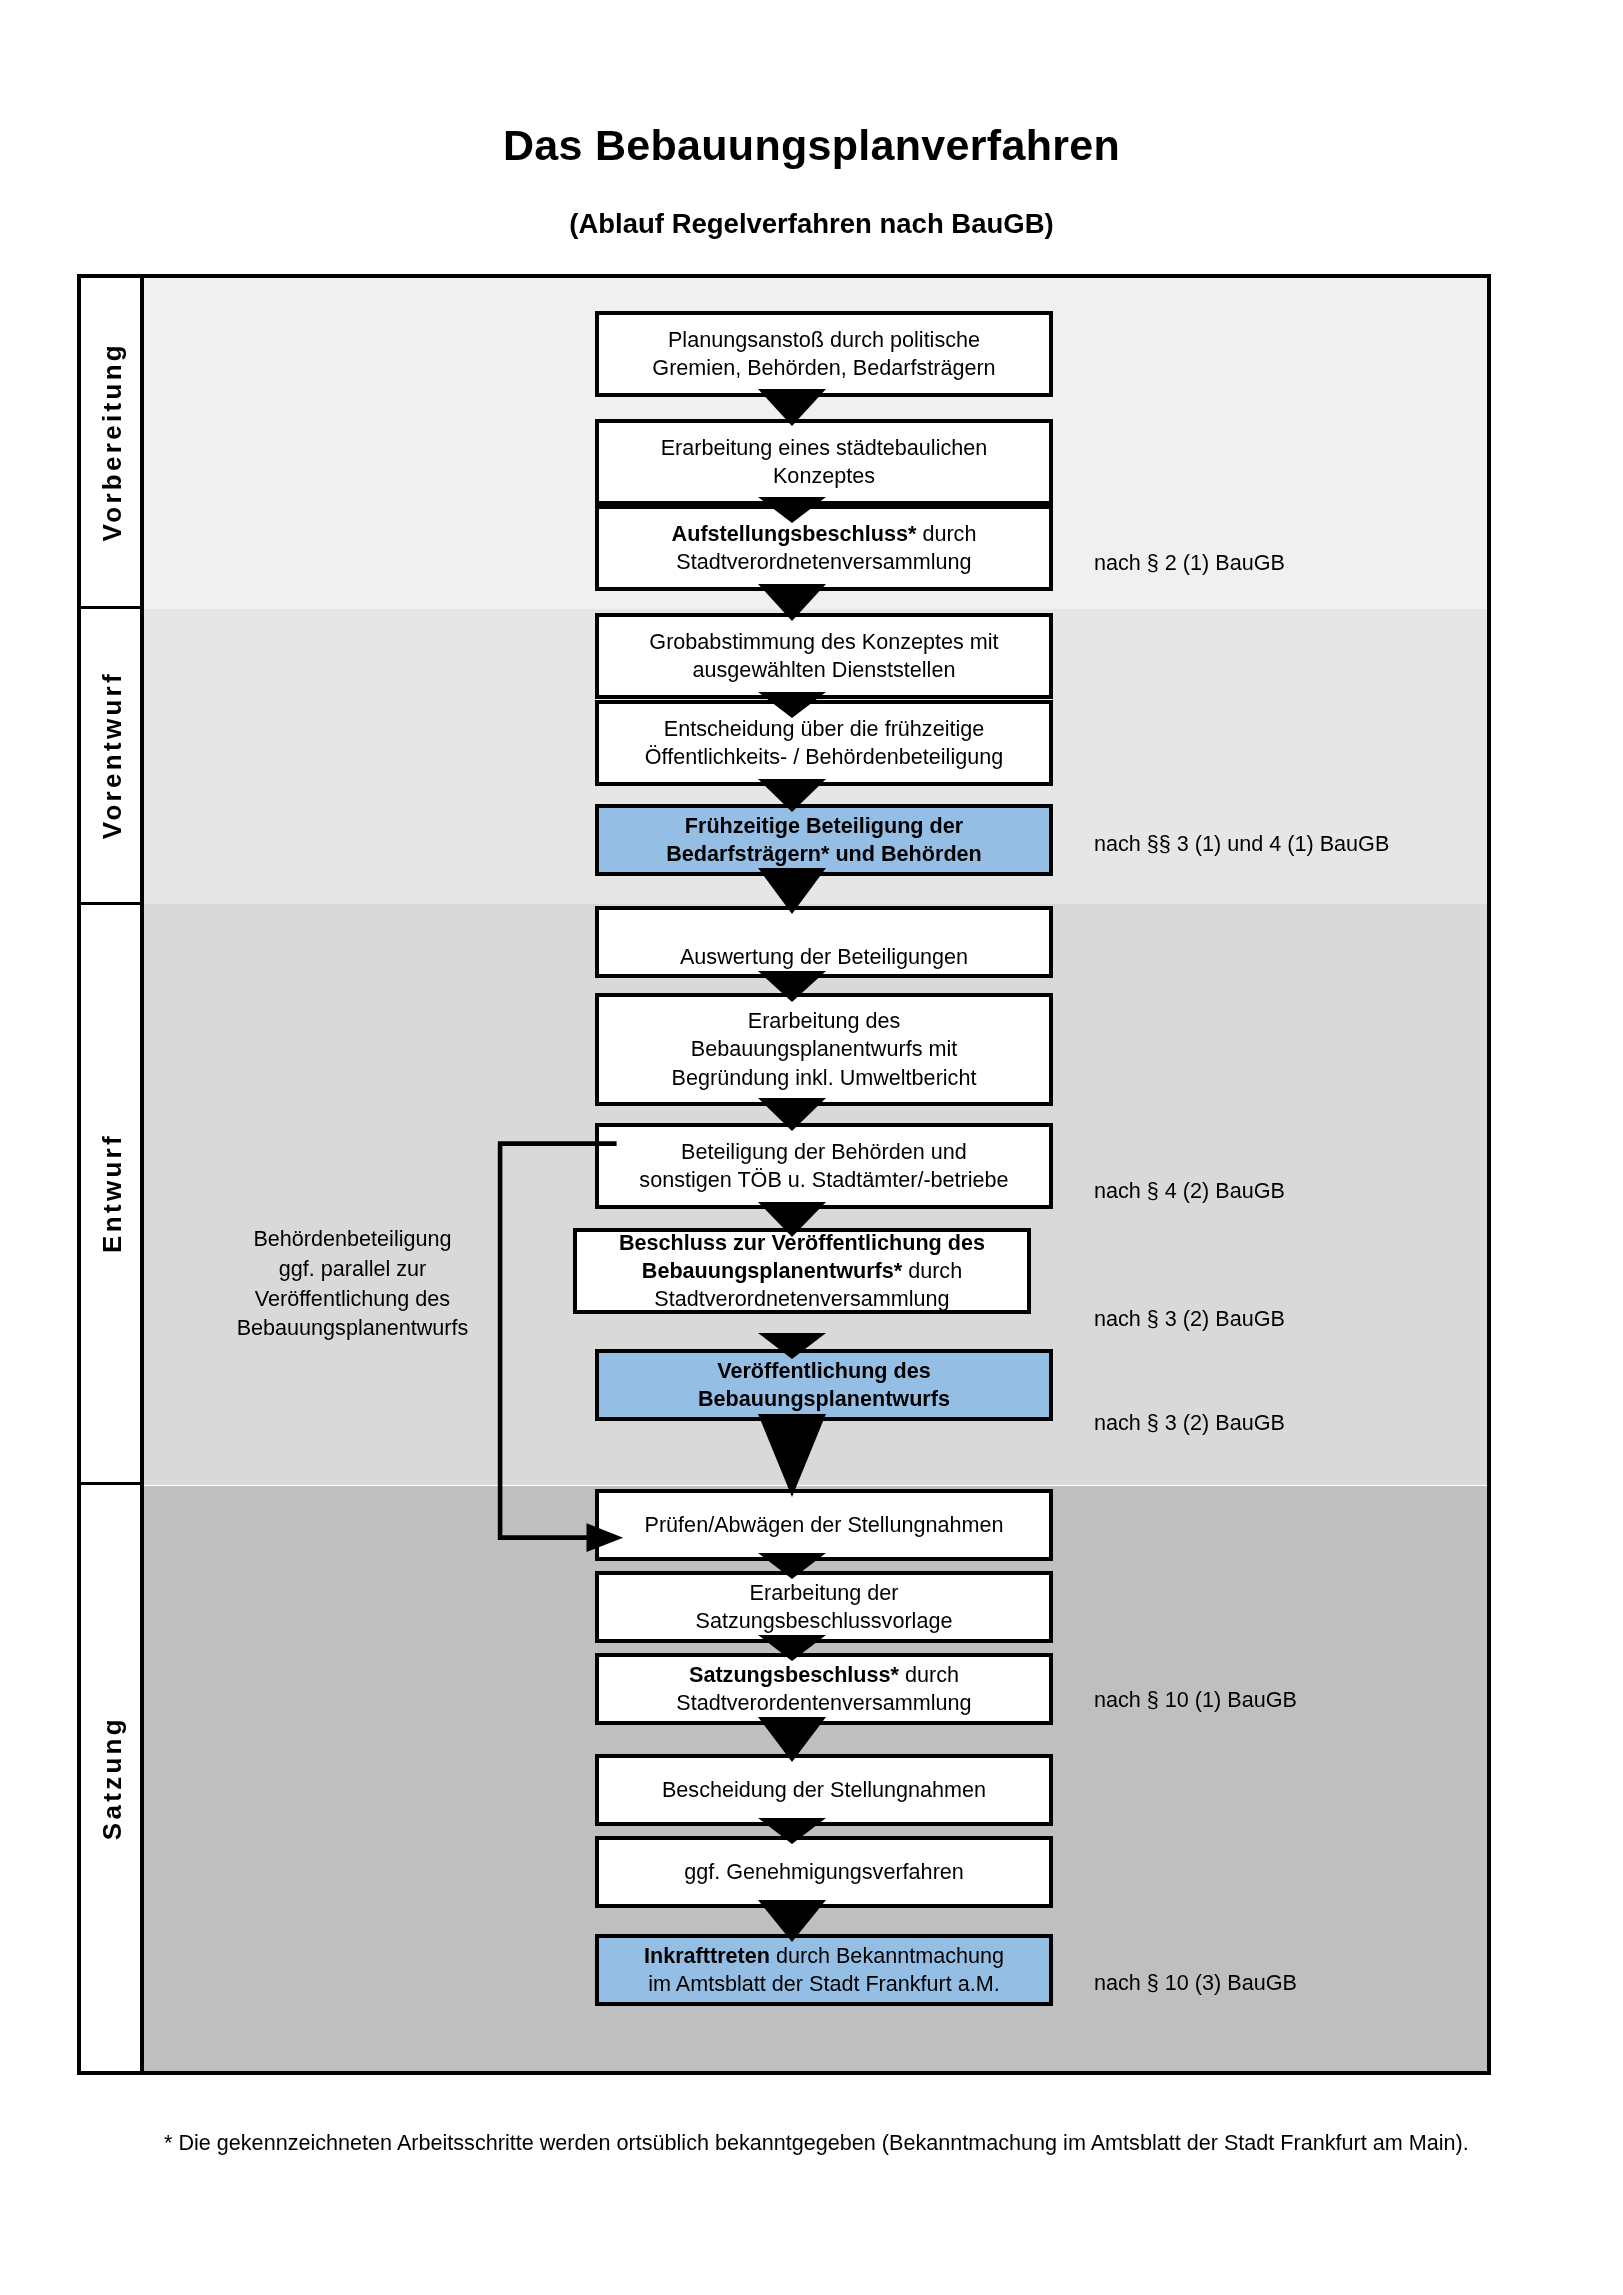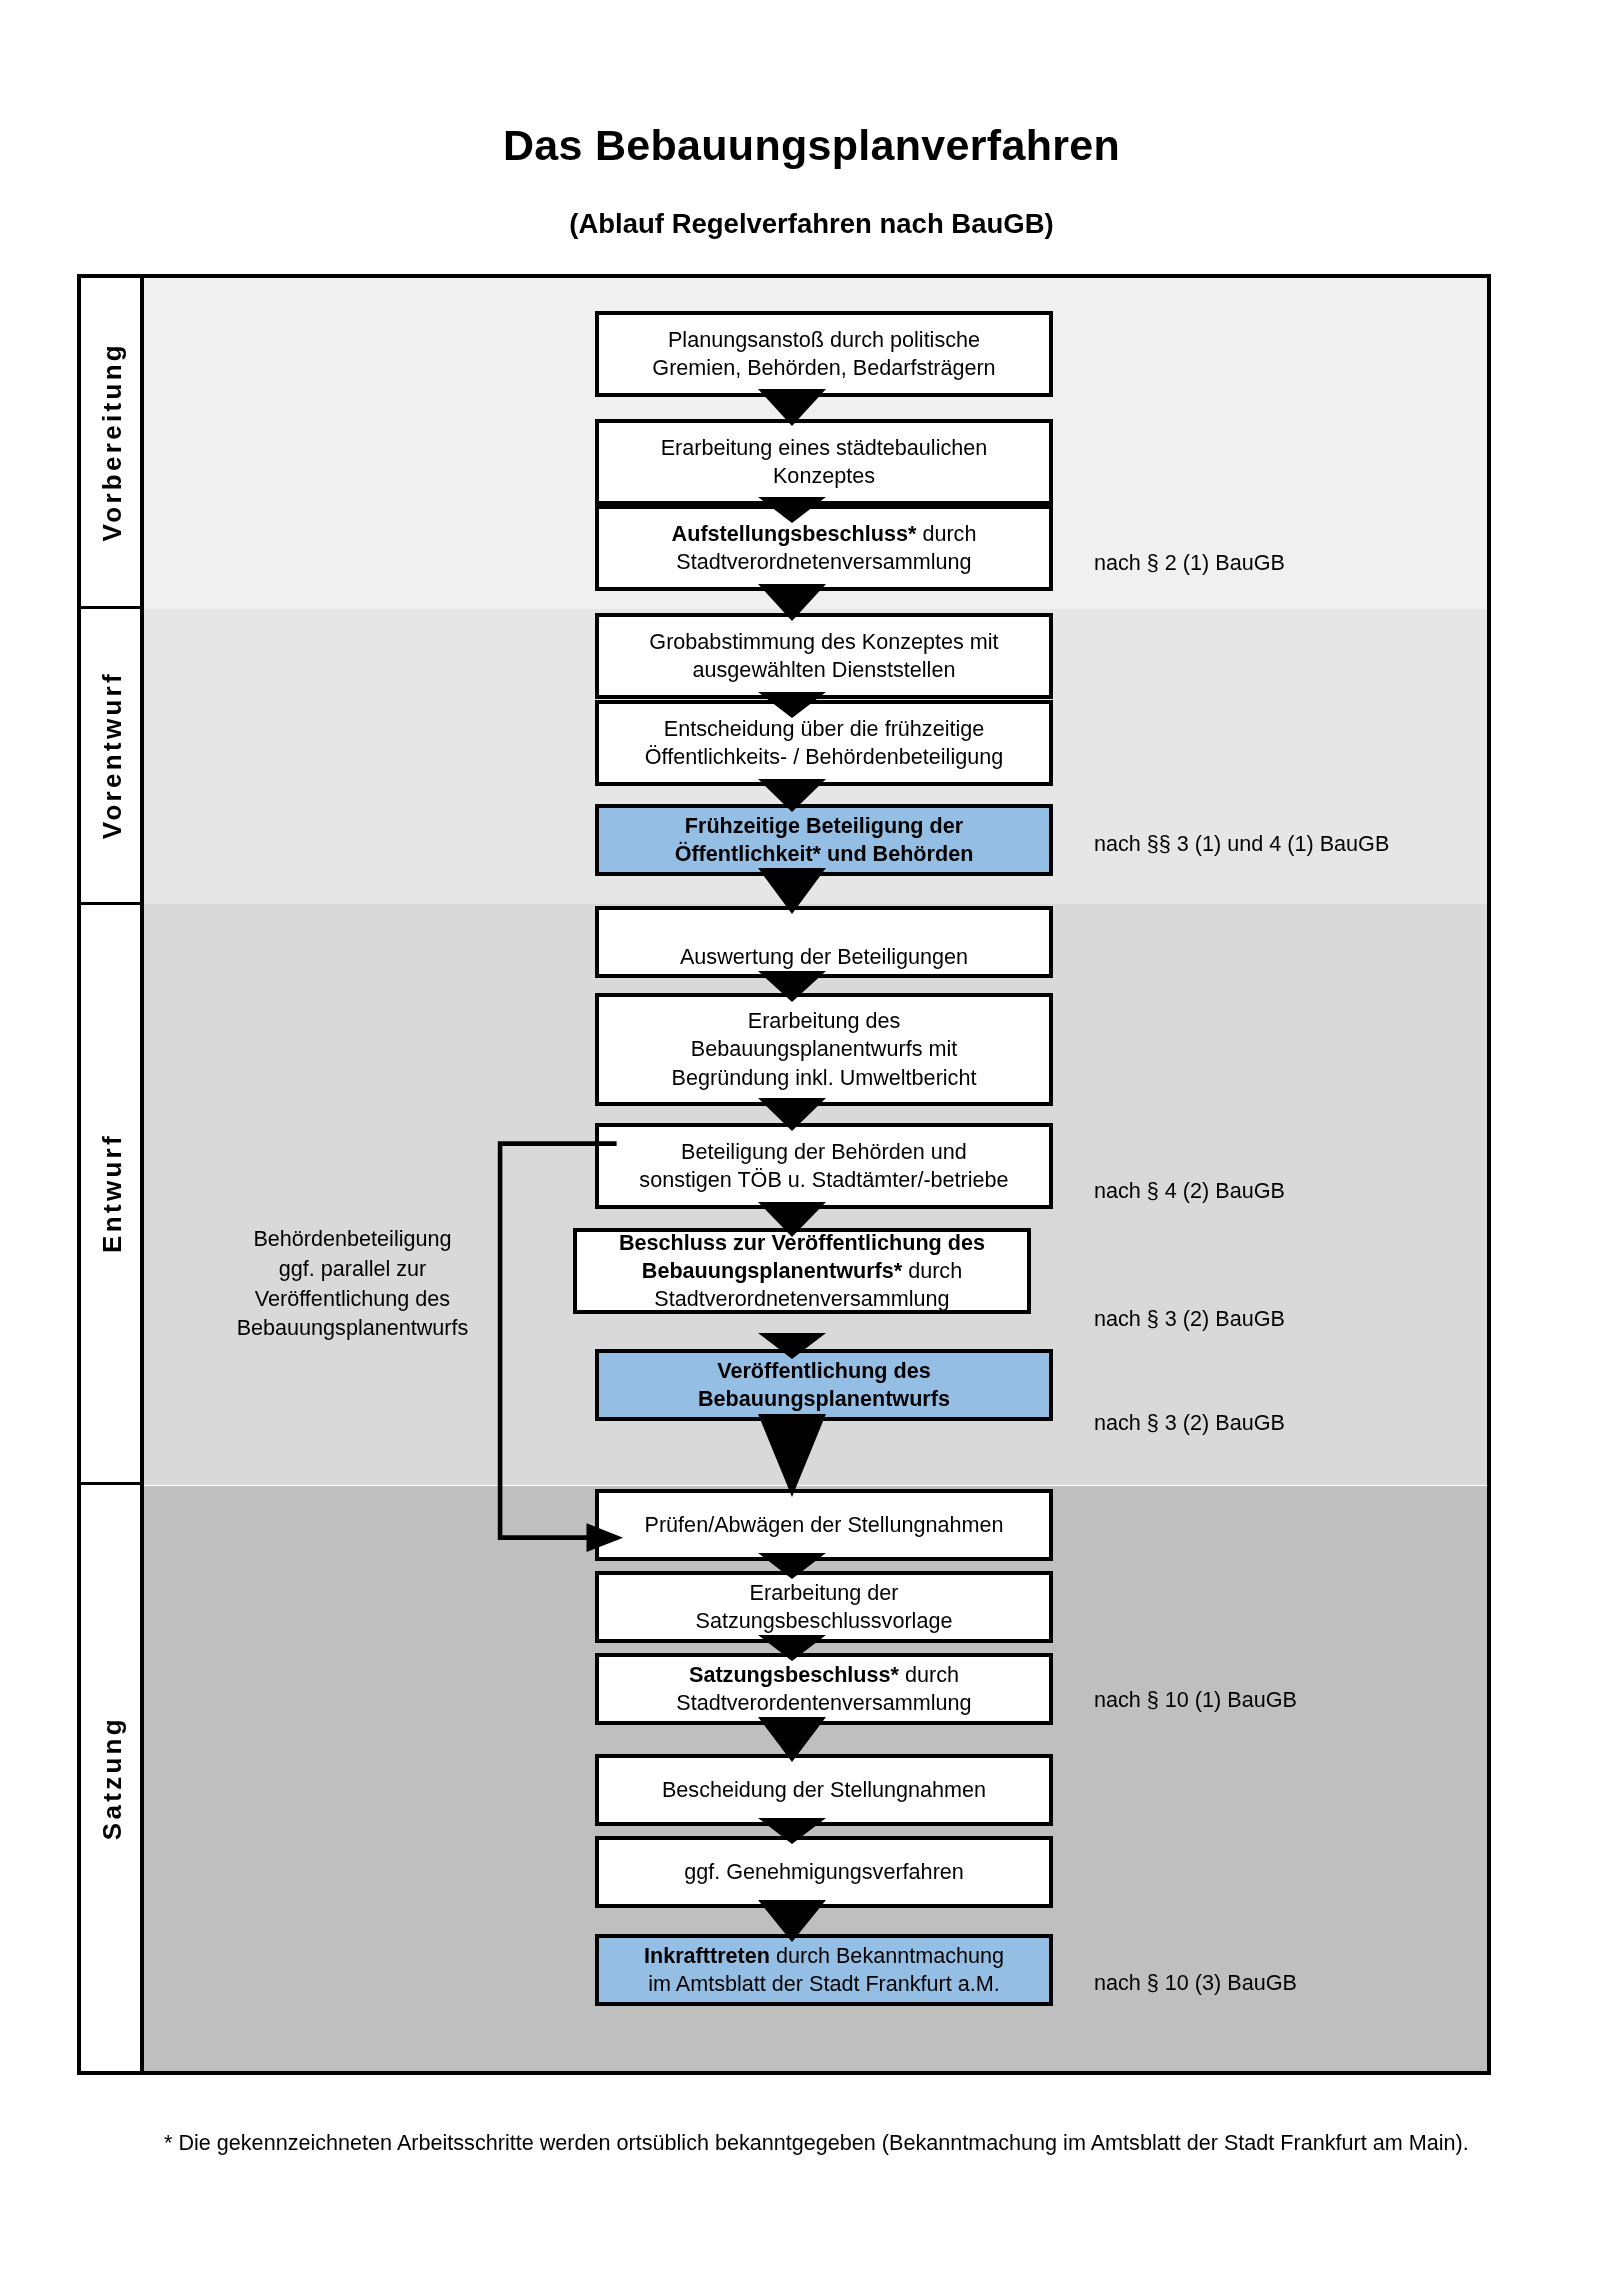--- a/index.html
+++ b/index.html
@@ -158,21 +158,21 @@
         <div class="arrow" style="left: 677px; top: 306px; border-top-width: 37px; border-left-width: 34px; border-right-width: 34px;"></div>
         <div class="flowbox" style="left: 482px; top: 335px; height: 86px;">
           <div>Grobabstimmung des Konzeptes mit<br>ausgewählten Dienststellen</div>
         </div>
         <div class="arrow" style="left: 677px; top: 414px; border-top-width: 26px; border-left-width: 34px; border-right-width: 34px;"></div>
         <div class="flowbox" style="left: 482px; top: 422px; height: 86px;">
           <div>Entscheidung über die frühzeitige<br>Öffentlichkeits- / Behördenbeteiligung</div>
         </div>
         <div class="arrow" style="left: 677px; top: 501px; border-top-width: 33px; border-left-width: 34px; border-right-width: 34px;"></div>
         <div class="flowbox blue" style="left: 482px; top: 526px; height: 72px; background: rgb(149, 190, 228);">
-          <div><b>Frühzeitige Beteiligung der</b><br><b>Öffentlichkeit* und Behörden</b></div>
+          <div><b>Frühzeitige Beteiligung der</b><br><b>Bedarfsträgern* und Behörden</b></div>
         </div>
         <div class="arrow" style="left: 677px; top: 590px; border-top-width: 46px; border-left-width: 34px; border-right-width: 34px;"></div>
         <div class="flowbox" style="left: 482px; top: 628px; height: 72px; align-items: flex-end;">
           <div>Auswertung der Beteiligungen</div>
         </div>
         <div class="arrow" style="left: 677px; top: 693px; border-top-width: 31px; border-left-width: 34px; border-right-width: 34px;"></div>
         <div class="flowbox" style="left: 482px; top: 715px; height: 113px;">
           <div>Erarbeitung des<br>Bebauungsplanentwurfs mit<br>Begründung inkl. Umweltbericht</div>
         </div>
         <div class="arrow" style="left: 677px; top: 820px; border-top-width: 33px; border-left-width: 34px; border-right-width: 34px;"></div>

